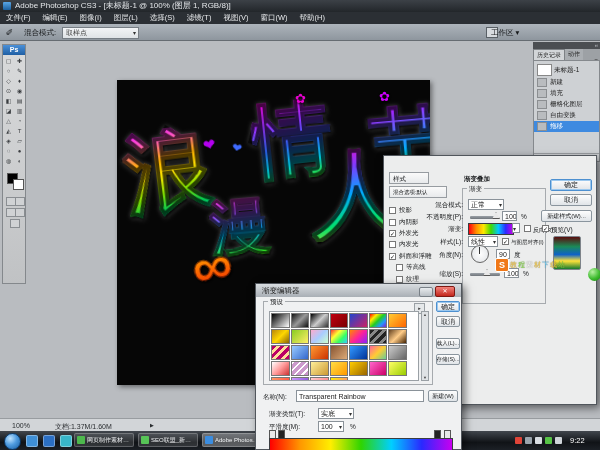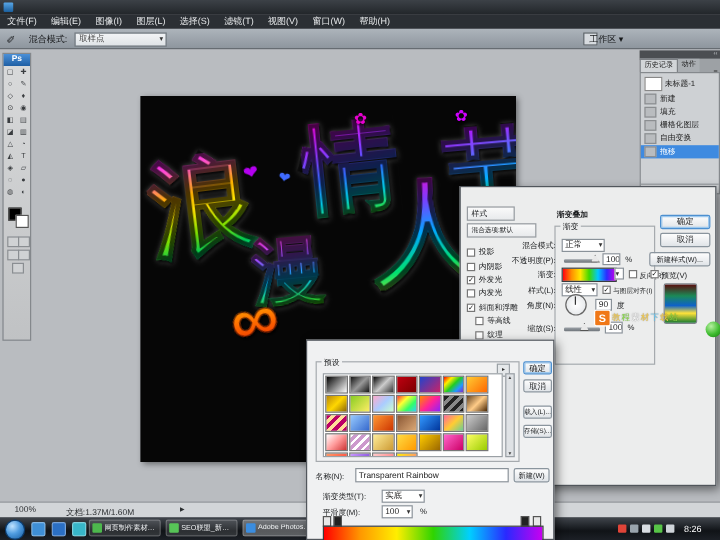--- a/index.html
+++ b/index.html
@@ -161,20 +161,21 @@
             text-align:center;line-height:12px;border:1px solid #fff}
   .wm-ch{font-size:7px;text-shadow:0 0 1px rgba(0,0,0,.6)}
   .greenball{left:588px;top:268px;width:13px;height:13px;border-radius:50%;z-index:45;
              background:radial-gradient(circle at 35% 30%,#b6f0a0,#3dbb2e 55%,#157a10)}
 </style>
 </head>
 <body>
 
 <div class="abs titlebar">
   <div class="abs appicon"></div>
+  <span class="abs title-text">Adobe Photoshop CS3 - [未标题-1 @ 100% (图层 1, RGB/8)]</span>
 </div>
 
 <div class="abs menubar">
   <span>文件(F)</span>
   <span>编辑(E)</span>
   <span>图像(I)</span>
   <span>图层(L)</span>
   <span>选择(S)</span>
   <span>滤镜(T)</span>
   <span>视图(V)</span>
@@ -359,20 +360,25 @@
 
   <div class="vbtn def" style="left:166px;top:23px;width:42px;height:12px">确定</div>
   <div class="vbtn" style="left:166px;top:38px;width:42px;height:12px">取消</div>
   <div class="vbtn" style="left:157px;top:54px;width:51px;height:12px;font-size:6px">新建样式(W)...</div>
   <div class="cb" style="left:158px;top:69px">✓</div>
   <span class="lab" style="left:167px;top:70px">预览(V)</span>
   <div class="thumb-prev" id="ls-thumb" style="left: 169px; top: 80px; width: 26px; height: 32px; background: linear-gradient(rgb(90, 13, 13), rgb(27, 138, 87) 30%, rgb(15, 98, 200) 55%, rgb(255, 226, 58) 75%, rgb(21, 122, 47));"></div>
 </div>
 
 <div class="abs dlg dlg-ge">
+  <div class="abs dlg-tb">
+    <span>渐变编辑器</span>
+    <span class="minbtn" style="right:28px"></span>
+    <span class="closebtn" style="right:6px">✕</span>
+  </div>
   <div class="fieldset" style="left:7px;top:17px;width:170px;height:84px">
     <span class="legend" style="background:#f0f1f2">预设</span>
   </div>
   <div class="arrbtn">▸</div>
   <div id="swatches">
       <div class="sw" style="background: linear-gradient(135deg, rgb(0, 0, 0), rgb(255, 255, 255));"></div>
       <div class="sw" style="background: linear-gradient(135deg, rgb(17, 17, 17), rgb(153, 153, 153), rgb(17, 17, 17));"></div>
       <div class="sw" style="background: linear-gradient(135deg, rgb(0, 0, 0), rgb(204, 204, 204), rgb(51, 51, 51));"></div>
       <div class="sw" style="background: linear-gradient(135deg, rgb(192, 0, 17), rgb(122, 0, 0));"></div>
       <div class="sw" style="background: linear-gradient(135deg, rgb(34, 68, 204), rgb(204, 34, 102));"></div>
@@ -462,21 +468,21 @@
         <span class="t-lb">Adobe Photoshop...</span>
       </div>
     </div>
   <div class="abs" id="tray">
       <div class="tr-ic" style="background: rgb(224, 68, 56);"></div>
       <div class="tr-ic" style="background: rgb(154, 164, 173);"></div>
       <div class="tr-ic" style="background: rgb(216, 221, 226);"></div>
       <div class="tr-ic" style="background: rgb(87, 196, 71);"></div>
       <div class="tr-ic" style="background: rgb(207, 212, 217);"></div>
     </div>
-  <span class="abs clock">8:26</span>
+  <span class="abs clock">9:22</span>
 </div>
 
 <div class="abs watermark">
   <span class="wm-badge" id="wm-badge" style="background: rgb(240, 120, 24);">S</span>
   <span id="wmchars" style="display:flex;gap:1px">
       <div class="wm-ch" style="color: rgb(255, 210, 74);">教</div>
       <div class="wm-ch" style="color: rgb(140, 227, 74);">程</div>
       <div class="wm-ch" style="color: rgb(255, 255, 255);">素</div>
       <div class="wm-ch" style="color: rgb(255, 210, 74);">材</div>
       <div class="wm-ch" style="color: rgb(111, 211, 255);">下</div>

